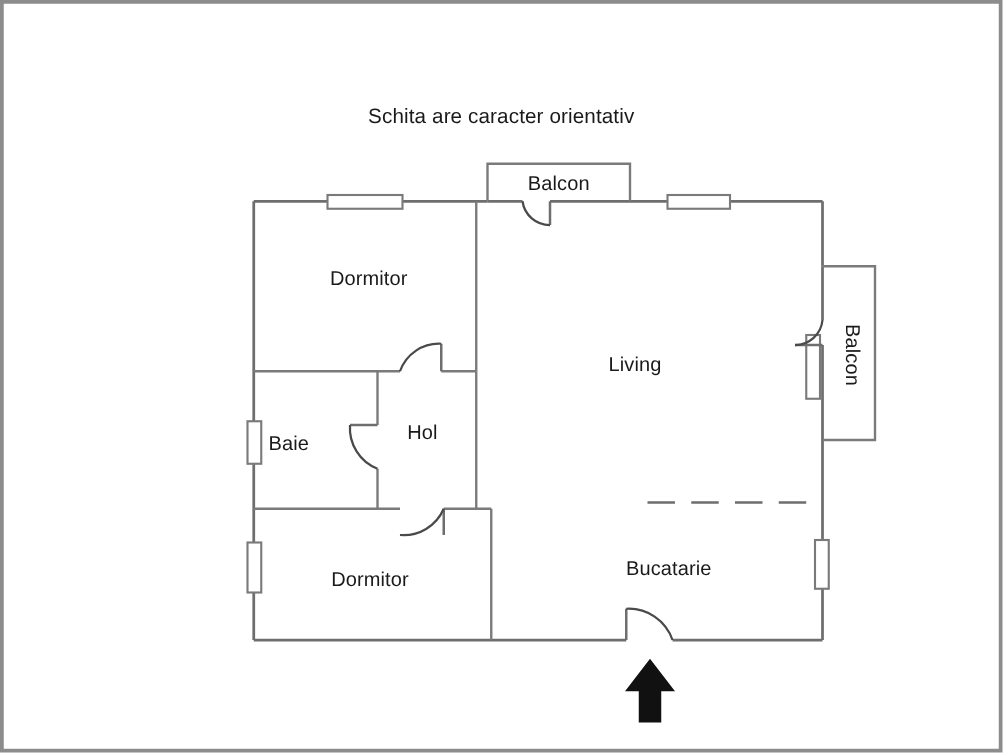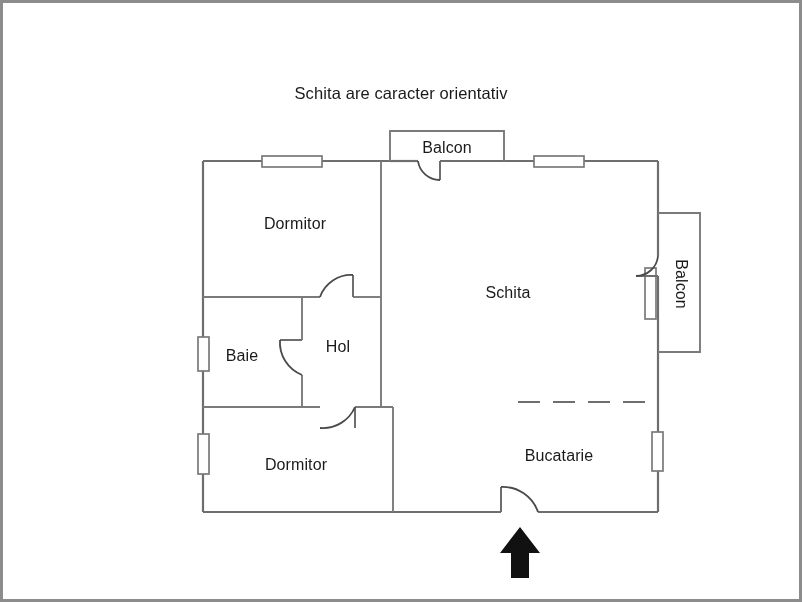--- a/index.html
+++ b/index.html
@@ -189,27 +189,27 @@
       <path class="door-arc" d="M 501 487 A 37 37 0 0 1 538 512"></path>
     </g>
 
     <path class="divider-dash" d="M 518 402 L 658 402"></path>
 
     <path class="arrow-entry" d="M 520 527 L 540 553 L 529 553 L 529 578 L 511 578 L 511 553 L 500 553 Z"></path>
   </svg>
 
   <div class="room-label" style="left:295px; top:224px;">Dormitor</div>
 
-  <div class="room-label" style="left:242px; top:356px;">Baie</div>
+  <div class="room-label" style="left:231px; top:356px;">Baie</div>
 
   <div class="room-label" style="left:338px; top:347px;">Hol</div>
 
   <div class="room-label" style="left:296px; top:465px;">Dormitor</div>
 
-  <div class="room-label" style="left:508px; top:293px;">Schita</div>
-
-  <div class="room-label" style="left:559px; top:456px;">Bucatarie</div>
+  <div class="room-label" style="left:508px; top:293px;">Living</div>
+
+  <div class="room-label" style="left:535px; top:456px;">Bucatarie</div>
 
   <div class="room-label" style="left:447px; top:148px;">Balcon</div>
 
   <div class="room-label vertical" style="left:681px; top:284px;">Balcon</div>
 
 </div>
 
 </body></html>

